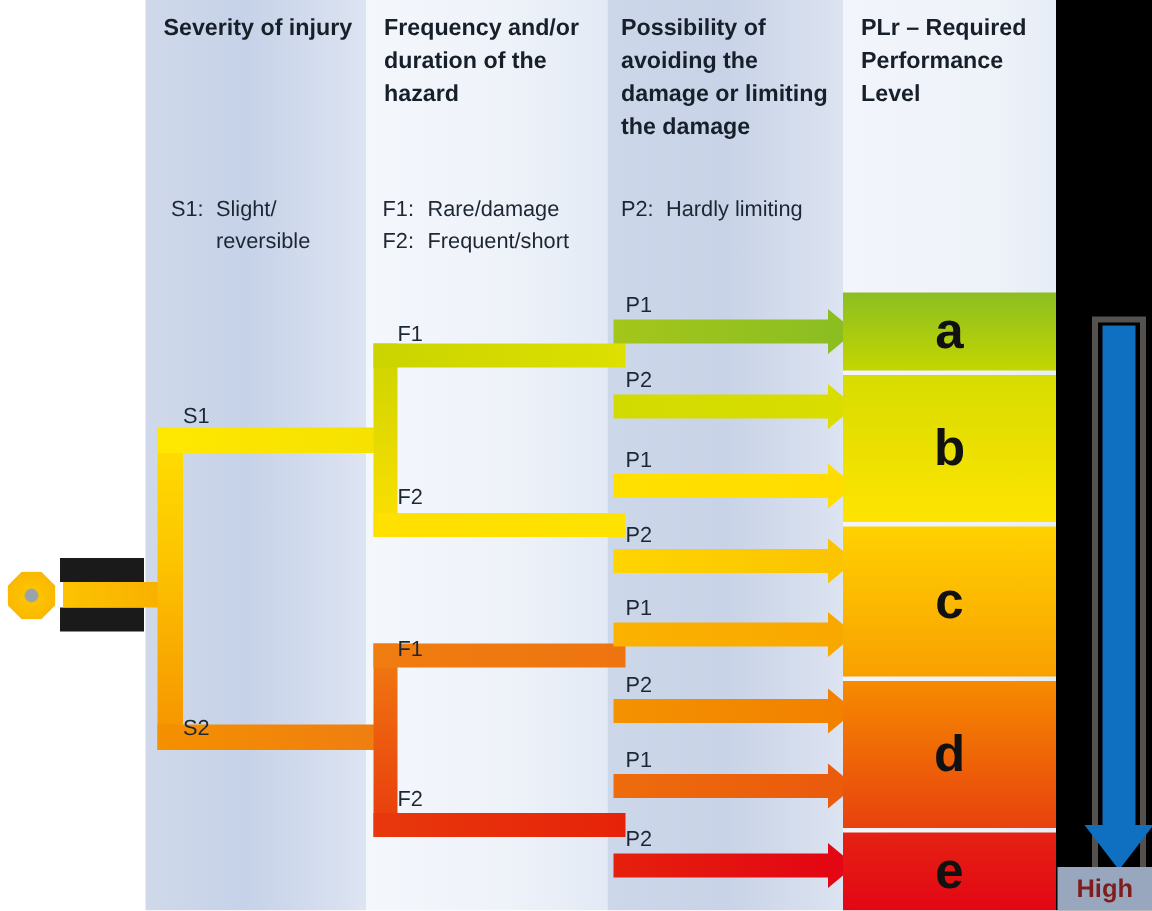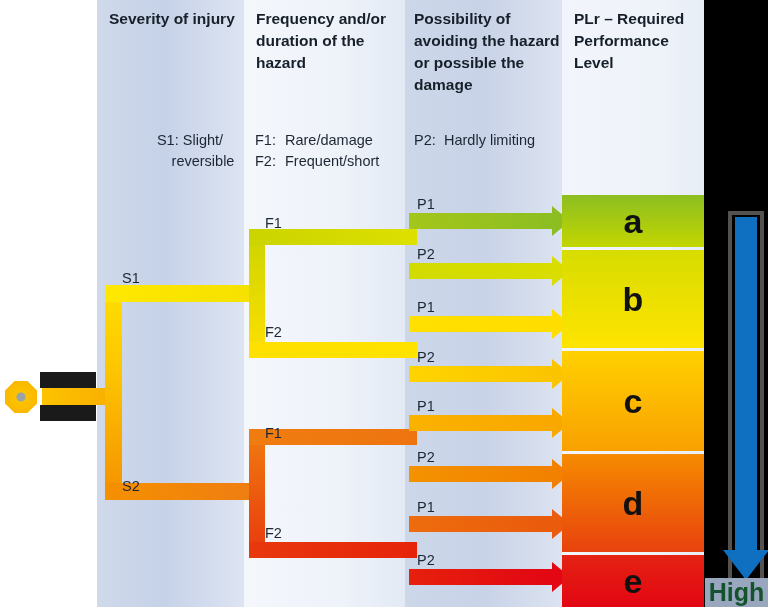--- a/index.html
+++ b/index.html
@@ -22,21 +22,21 @@
   
   .hdr{position:absolute;top:8px;font-weight:bold;font-size:15.5px;
        color:#17202a;line-height:1.42;}
   #hdr-s {left:109px;width:128px;}
   #hdr-f {left:256px;width:140px;}
   #hdr-p {left:414px;width:146px;}
   #hdr-pl{left:574px;width:120px;}
 
   
   .leg{position:absolute;font-size:14.5px;color:#1d2733;line-height:1.44;}
-  #leg-s {left:122px;top:130px;width:132px;text-align:center;}
+  #leg-s {left:114px;top:130px;width:132px;}
   #leg-f {left:255px;top:130px;width:150px;}
   #leg-p {left:414px;top:130px;width:150px;}
   .leg .ind{display:block;padding-left:30px;text-indent:-30px;}
   .leg .ind i{font-style:normal;display:inline-block;width:30px;text-indent:0;}
 
   
   .bar{position:absolute;}
 
   
   #trunk-h{left:42px;top:388px;width:66px;height:17px;
@@ -90,35 +90,35 @@
 
   
   #blue-arrow-shaft{position:absolute;left:735px;top:217px;width:22px;height:340px;
      background:#0f6fc0;}
   #blue-arrow-head{position:absolute;left:723px;top:550px;width:0;height:0;
      border-left:23px solid transparent;border-right:23px solid transparent;
      border-top:30px solid #0f6fc0;}
   #blue-arrow-frame{position:absolute;left:728px;top:211px;width:36px;height:375px;
      border:4px solid #54514e;box-sizing:border-box;}
   #risk-high{position:absolute;left:705px;top:578px;width:63px;height:29px;
-     background:#98a7be;color:#14532d;font-weight:bold;font-size:25px;
+     background:#98a7be;color:#7f1d1d;font-weight:bold;font-size:17px;
      display:flex;align-items:center;justify-content:center;overflow:hidden;}
 </style>
 </head>
 <body>
 
 <div class="panel" id="col-s"></div>
 <div class="panel" id="col-f"></div>
 <div class="panel" id="col-p"></div>
 <div class="panel" id="col-pl"></div>
 <div id="black-right"></div>
 
 <div class="hdr" id="hdr-s">Severity of injury</div>
 <div class="hdr" id="hdr-f">Frequency and/or duration of the hazard</div>
-<div class="hdr" id="hdr-p">Possibility of avoiding the hazard or possible the damage</div>
+<div class="hdr" id="hdr-p">Possibility of avoiding the damage or limiting the damage</div>
 <div class="hdr" id="hdr-pl">PLr – Required Performance Level</div>
 
 <div class="leg" id="leg-s">
   <span class="ind"><i>S1:</i><span>Slight/ reversible</span></span>
 </div>
 <div class="leg" id="leg-f">
   <span class="ind"><i>F1:</i><span>Rare/damage</span></span>
   <span class="ind"><i>F2:</i><span>Frequent/short</span></span>
 </div>
 <div class="leg" id="leg-p">

